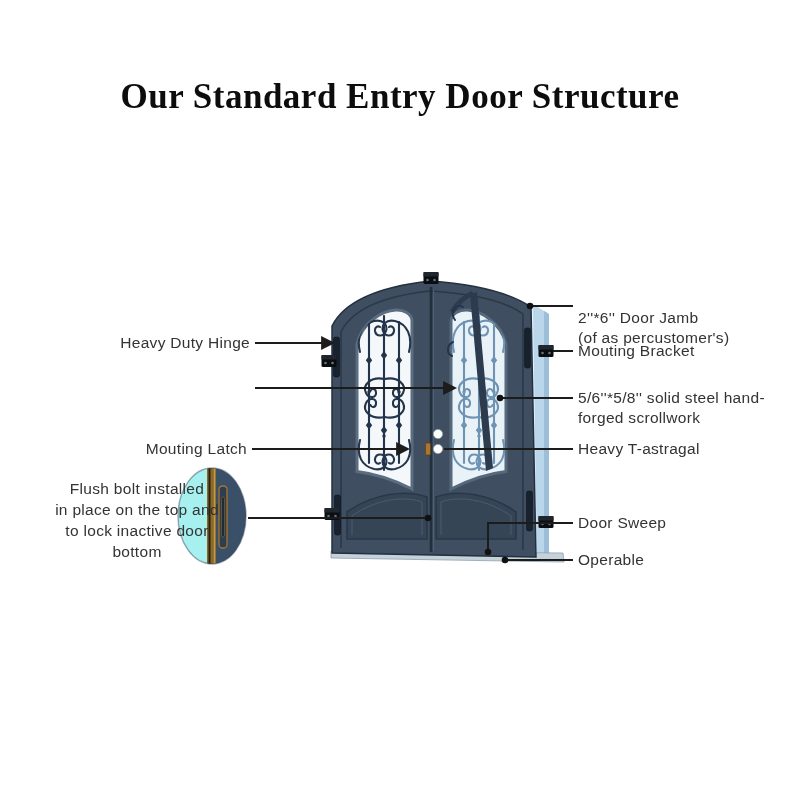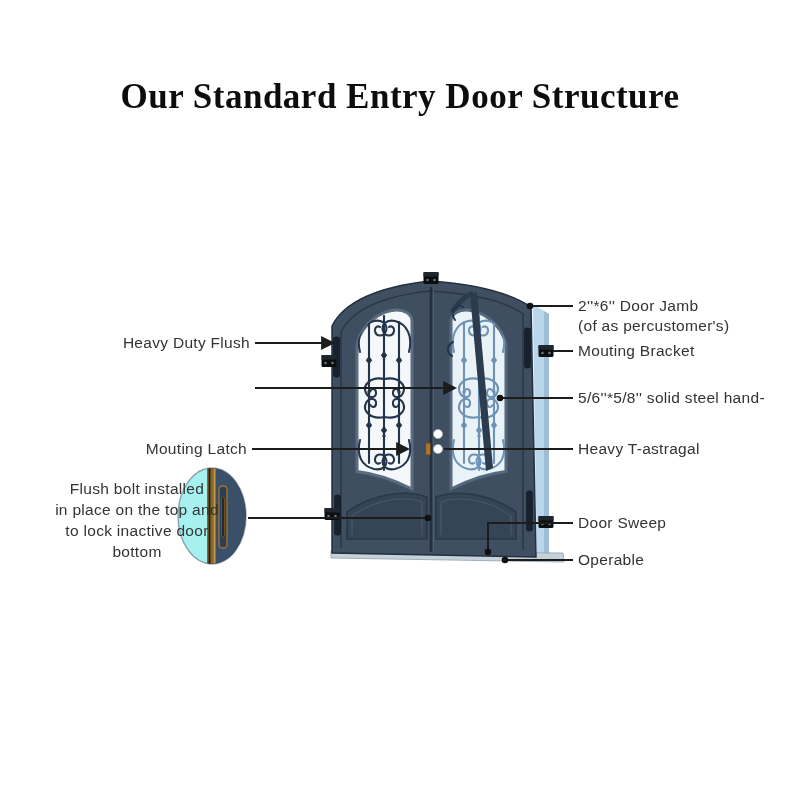--- a/index.html
+++ b/index.html
@@ -154,41 +154,42 @@
     <g fill="#111">
       <circle cx="428" cy="518" r="3.3"></circle>
       <circle cx="530" cy="306" r="3.3"></circle>
       <circle cx="500" cy="398" r="3.3"></circle>
       <circle cx="488" cy="552" r="3.3"></circle>
       <circle cx="505" cy="560" r="3.3"></circle>
     </g>
   </svg>
 
   <div class="label label-left vcenter" style="top:343px">
-    <span>Heavy Duty Flush</span>
+    <span>Heavy Duty Hinge</span>
   </div>
   <div class="label label-left vcenter" style="top:449px;width:247px">
     <span>Mouting Latch</span>
   </div>
   <div class="label flushbolt-block">
     <div>Flush bolt installed</div>
     <div>in place on the top and</div>
     <div>to lock inactive door</div>
     <div>bottom</div>
   </div>
 
-  <div class="label label-right" style="top:296px">
+  <div class="label label-right" style="top:308px">
     <div>2''*6'' Door Jamb</div>
     <div>(of as percustomer's)</div>
   </div>
   <div class="label label-right vcenter" style="top:351px">
     <span>Mouting Bracket</span>
   </div>
   <div class="label label-right" style="top:388px">
     <div>5/6''*5/8'' solid steel hand-</div>
+    <div>forged scrollwork</div>
   </div>
   <div class="label label-right vcenter" style="top:449px">
     <span>Heavy T-astragal</span>
   </div>
   <div class="label label-right vcenter" style="top:523px">
     <span>Door Sweep</span>
   </div>
   <div class="label label-right vcenter" style="top:560px">
     <span>Operable</span>
   </div>

